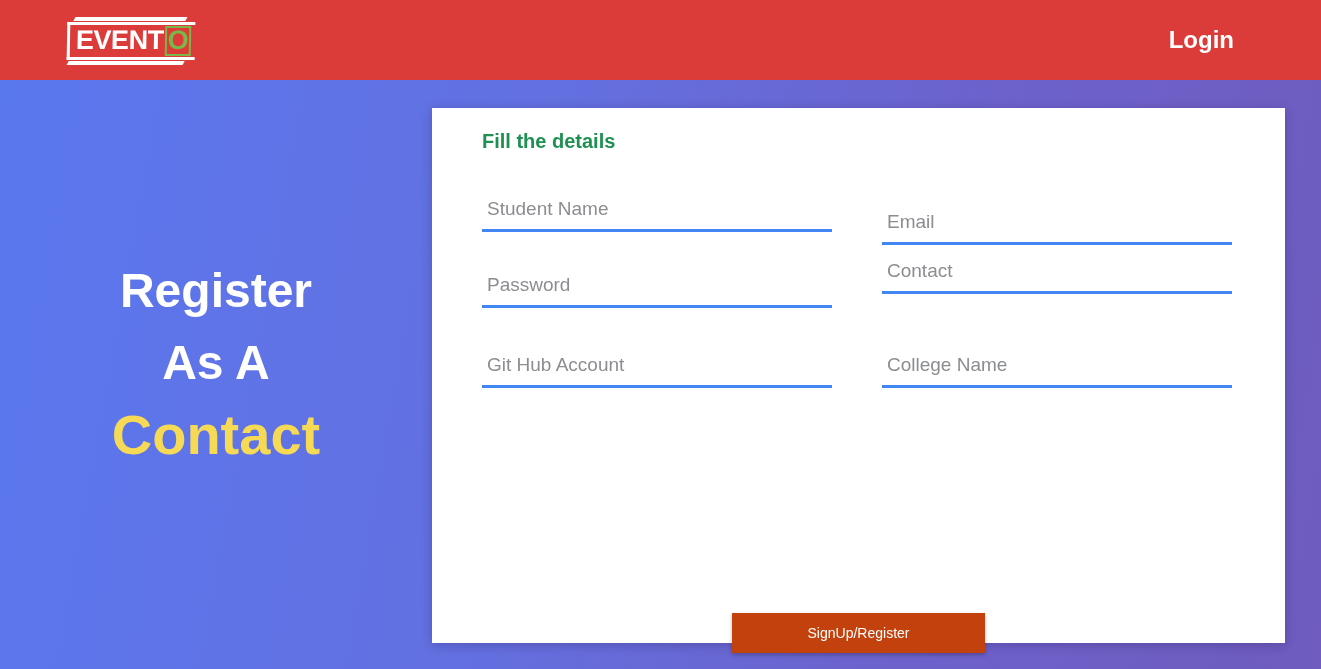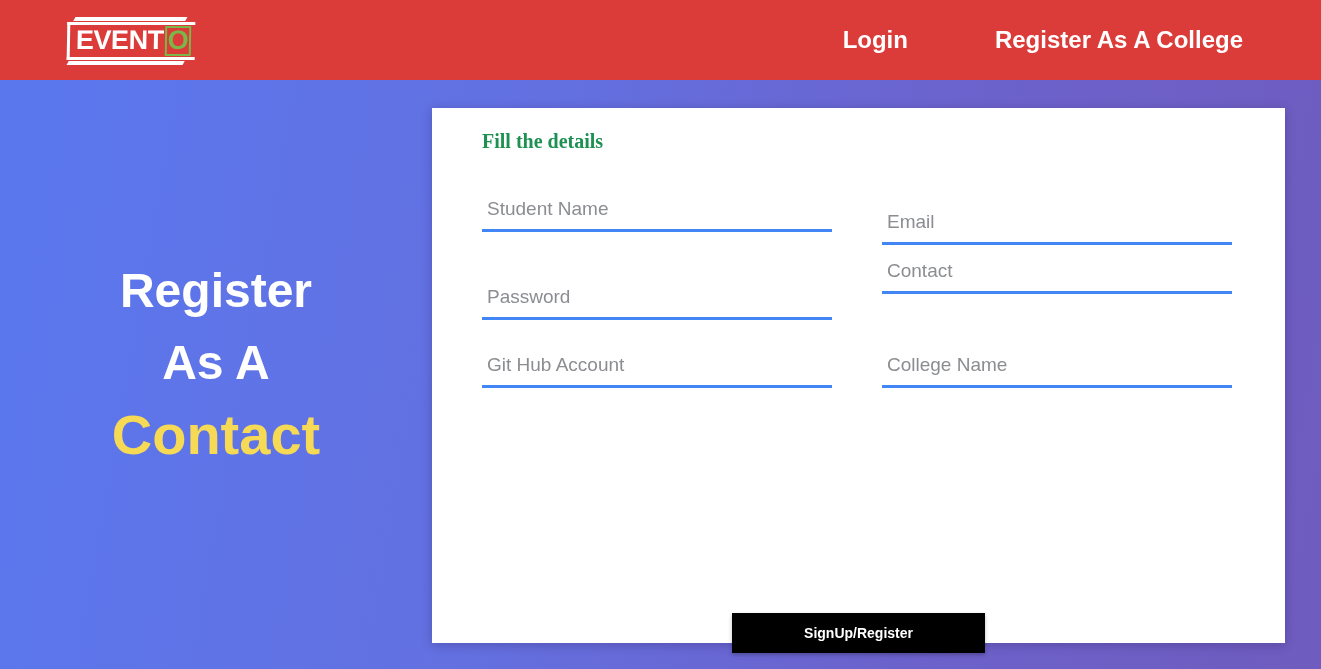--- a/index.html
+++ b/index.html
@@ -144,21 +144,20 @@
     box-shadow: 0 2px 10px rgba(40, 20, 80, 0.28);
   }
 
   .card-title {
     position: absolute;
     left: 50px;
     top: 22px;
     color: #1e9152;
     font-size: 20px;
     font-weight: bold;
-    font-family: Liberation Serif, serif;
   }
 
   .form-grid {
     position: absolute;
     left: 0;
     top: 86px;
     width: 853px;
   }
 
   .field {
@@ -182,62 +181,61 @@
     font-size: 19px;
   }
 
   
   .field-col-left  { left: 50px;  width: 350px; }
   
   .field-col-right { left: 450px; width: 350px; }
 
   .row-1-left  { top: 0px; }
   .row-1-right { top: 3px; margin-top: 10px; }
-  .row-2-left  { top: 88px; }
+  .row-2-left  { top: 76px; }
   .row-2-right { top: 62px; }
   .row-3-left  { top: 156px; }
   .row-3-right { top: 156px; }
 
   .submit-wrap {
     position: absolute;
     left: 0;
     top: 419px;
     width: 853px;
     display: flex;
     justify-content: center;
   }
   .submit-button {
     width: 253px;
     height: 40px;
-    background: #000000;
+    background: #c2410c;
     color: #ffffff;
     border: none;
     font-family: "Liberation Sans", sans-serif;
     font-size: 14px;
-    font-weight: bold;
+    font-weight: normal;
     cursor: pointer;
     box-shadow: 0 2px 4px rgba(0,0,0,0.25);
   }
 </style>
 </head>
 <body>
 
 <div class="page">
 
   <div class="navbar">
 
     <div class="logo">
       <div class="logo-frame">
         <div class="logo-text"><span>EVENT</span><span class="accent">O</span></div>
       </div>
     </div>
 
     <div class="nav-links">
       <a class="nav-link nav-link-login" href="#">Login</a>
-      <a class="nav-link nav-link-college" href="#">Register As A College</a>
     </div>
 
   </div>
 
   <div class="hero">
     <div class="hero-line">Register</div>
     <div class="hero-line">As A</div>
     <div class="hero-line-accent">Contact</div>
   </div>
 

